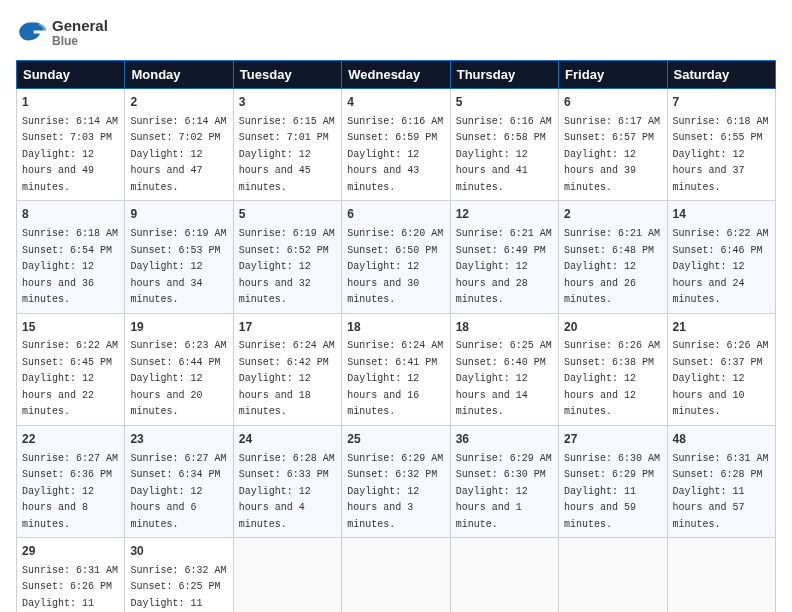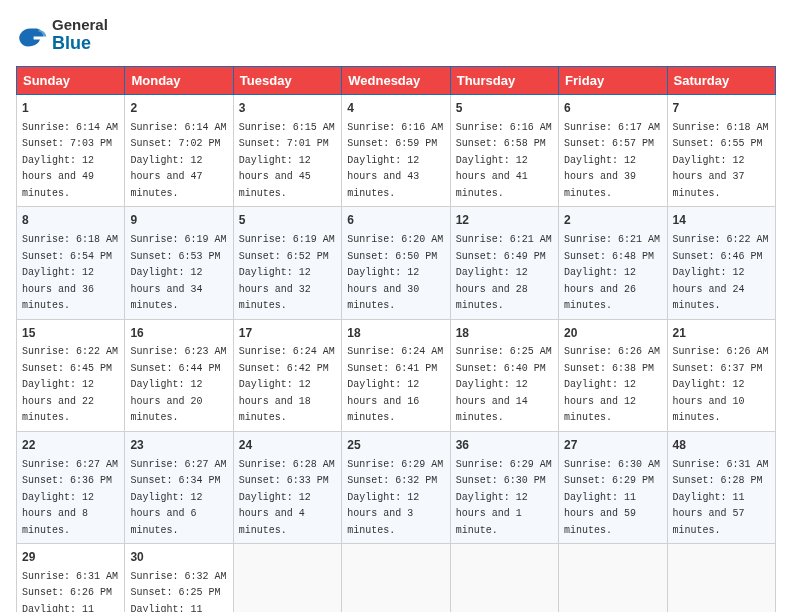--- a/index.html
+++ b/index.html
@@ -36,21 +36,21 @@
     .location {
       font-size: 14px;
       color: #555;
     }
     .calendar {
       width: 100%;
       border-collapse: collapse;
       font-size: 11px;
     }
     .calendar thead tr th {
-      background-color: #ef4444;
+      background-color: #0f172a;
       color: #fff;
       text-align: left;
       padding: 6px 6px;
       font-size: 13px;
       font-weight: bold;
       border: 1px solid #1a6bb5;
     }
     .calendar tbody tr td {
       vertical-align: top;
       padding: 5px 5px;
@@ -84,21 +84,21 @@
 <body>
 
 <div class="header-area">
   <div class="logo">
     <svg class="logo-icon" viewBox="0 0 40 40" xmlns="http://www.w3.org/2000/svg">
       <path d="M18 8 Q10 8 6 14 Q2 20 6 26 Q10 32 20 30 Q28 28 30 22 L22 22 L22 18 L34 18 Q34 10 26 8 Z" fill="#1a6bb5"></path>
       <path d="M28 10 Q36 10 38 18 L34 18 Q33 12 28 12 Z" fill="#5ba3d9"></path>
     </svg>
     <div>
       <div style="font-size:15px; font-weight:bold; color:#333;">General</div>
-      <div style="font-size:18px; font-weight:bold; color:#0369a1;">Blue</div>
+      <div style="font-size:12px; font-weight:bold; color:#737373;">Blue</div>
     </div>
   </div>
   <div class="title-area">
     <div class="month-title"></div>
     <div class="location"></div>
   </div>
 </div>
 
 <table class="calendar">
   <thead>
@@ -126,21 +126,21 @@
         <td><span class="day-num">8</span><span class="day-info">Sunrise: 6:18 AM<br>Sunset: 6:54 PM<br>Daylight: 12 hours and 36 minutes.</span></td>
         <td><span class="day-num">9</span><span class="day-info">Sunrise: 6:19 AM<br>Sunset: 6:53 PM<br>Daylight: 12 hours and 34 minutes.</span></td>
         <td><span class="day-num">5</span><span class="day-info">Sunrise: 6:19 AM<br>Sunset: 6:52 PM<br>Daylight: 12 hours and 32 minutes.</span></td>
         <td><span class="day-num">6</span><span class="day-info">Sunrise: 6:20 AM<br>Sunset: 6:50 PM<br>Daylight: 12 hours and 30 minutes.</span></td>
         <td><span class="day-num">12</span><span class="day-info">Sunrise: 6:21 AM<br>Sunset: 6:49 PM<br>Daylight: 12 hours and 28 minutes.</span></td>
         <td><span class="day-num">2</span><span class="day-info">Sunrise: 6:21 AM<br>Sunset: 6:48 PM<br>Daylight: 12 hours and 26 minutes.</span></td>
         <td><span class="day-num">14</span><span class="day-info">Sunrise: 6:22 AM<br>Sunset: 6:46 PM<br>Daylight: 12 hours and 24 minutes.</span></td>
       </tr>
       <tr>
         <td><span class="day-num">15</span><span class="day-info">Sunrise: 6:22 AM<br>Sunset: 6:45 PM<br>Daylight: 12 hours and 22 minutes.</span></td>
-        <td><span class="day-num">16</span><span class="day-info">Sunrise: 6:23 AM<br>Sunset: 6:44 PM<br>Daylight: 12 hours and 20 minutes.</span></td>
+        <td><span class="day-num">19</span><span class="day-info">Sunrise: 6:23 AM<br>Sunset: 6:44 PM<br>Daylight: 12 hours and 20 minutes.</span></td>
         <td><span class="day-num">17</span><span class="day-info">Sunrise: 6:24 AM<br>Sunset: 6:42 PM<br>Daylight: 12 hours and 18 minutes.</span></td>
         <td><span class="day-num">18</span><span class="day-info">Sunrise: 6:24 AM<br>Sunset: 6:41 PM<br>Daylight: 12 hours and 16 minutes.</span></td>
         <td><span class="day-num">18</span><span class="day-info">Sunrise: 6:25 AM<br>Sunset: 6:40 PM<br>Daylight: 12 hours and 14 minutes.</span></td>
         <td><span class="day-num">20</span><span class="day-info">Sunrise: 6:26 AM<br>Sunset: 6:38 PM<br>Daylight: 12 hours and 12 minutes.</span></td>
         <td><span class="day-num">21</span><span class="day-info">Sunrise: 6:26 AM<br>Sunset: 6:37 PM<br>Daylight: 12 hours and 10 minutes.</span></td>
       </tr>
       <tr>
         <td><span class="day-num">22</span><span class="day-info">Sunrise: 6:27 AM<br>Sunset: 6:36 PM<br>Daylight: 12 hours and 8 minutes.</span></td>
         <td><span class="day-num">23</span><span class="day-info">Sunrise: 6:27 AM<br>Sunset: 6:34 PM<br>Daylight: 12 hours and 6 minutes.</span></td>
         <td><span class="day-num">24</span><span class="day-info">Sunrise: 6:28 AM<br>Sunset: 6:33 PM<br>Daylight: 12 hours and 4 minutes.</span></td>

